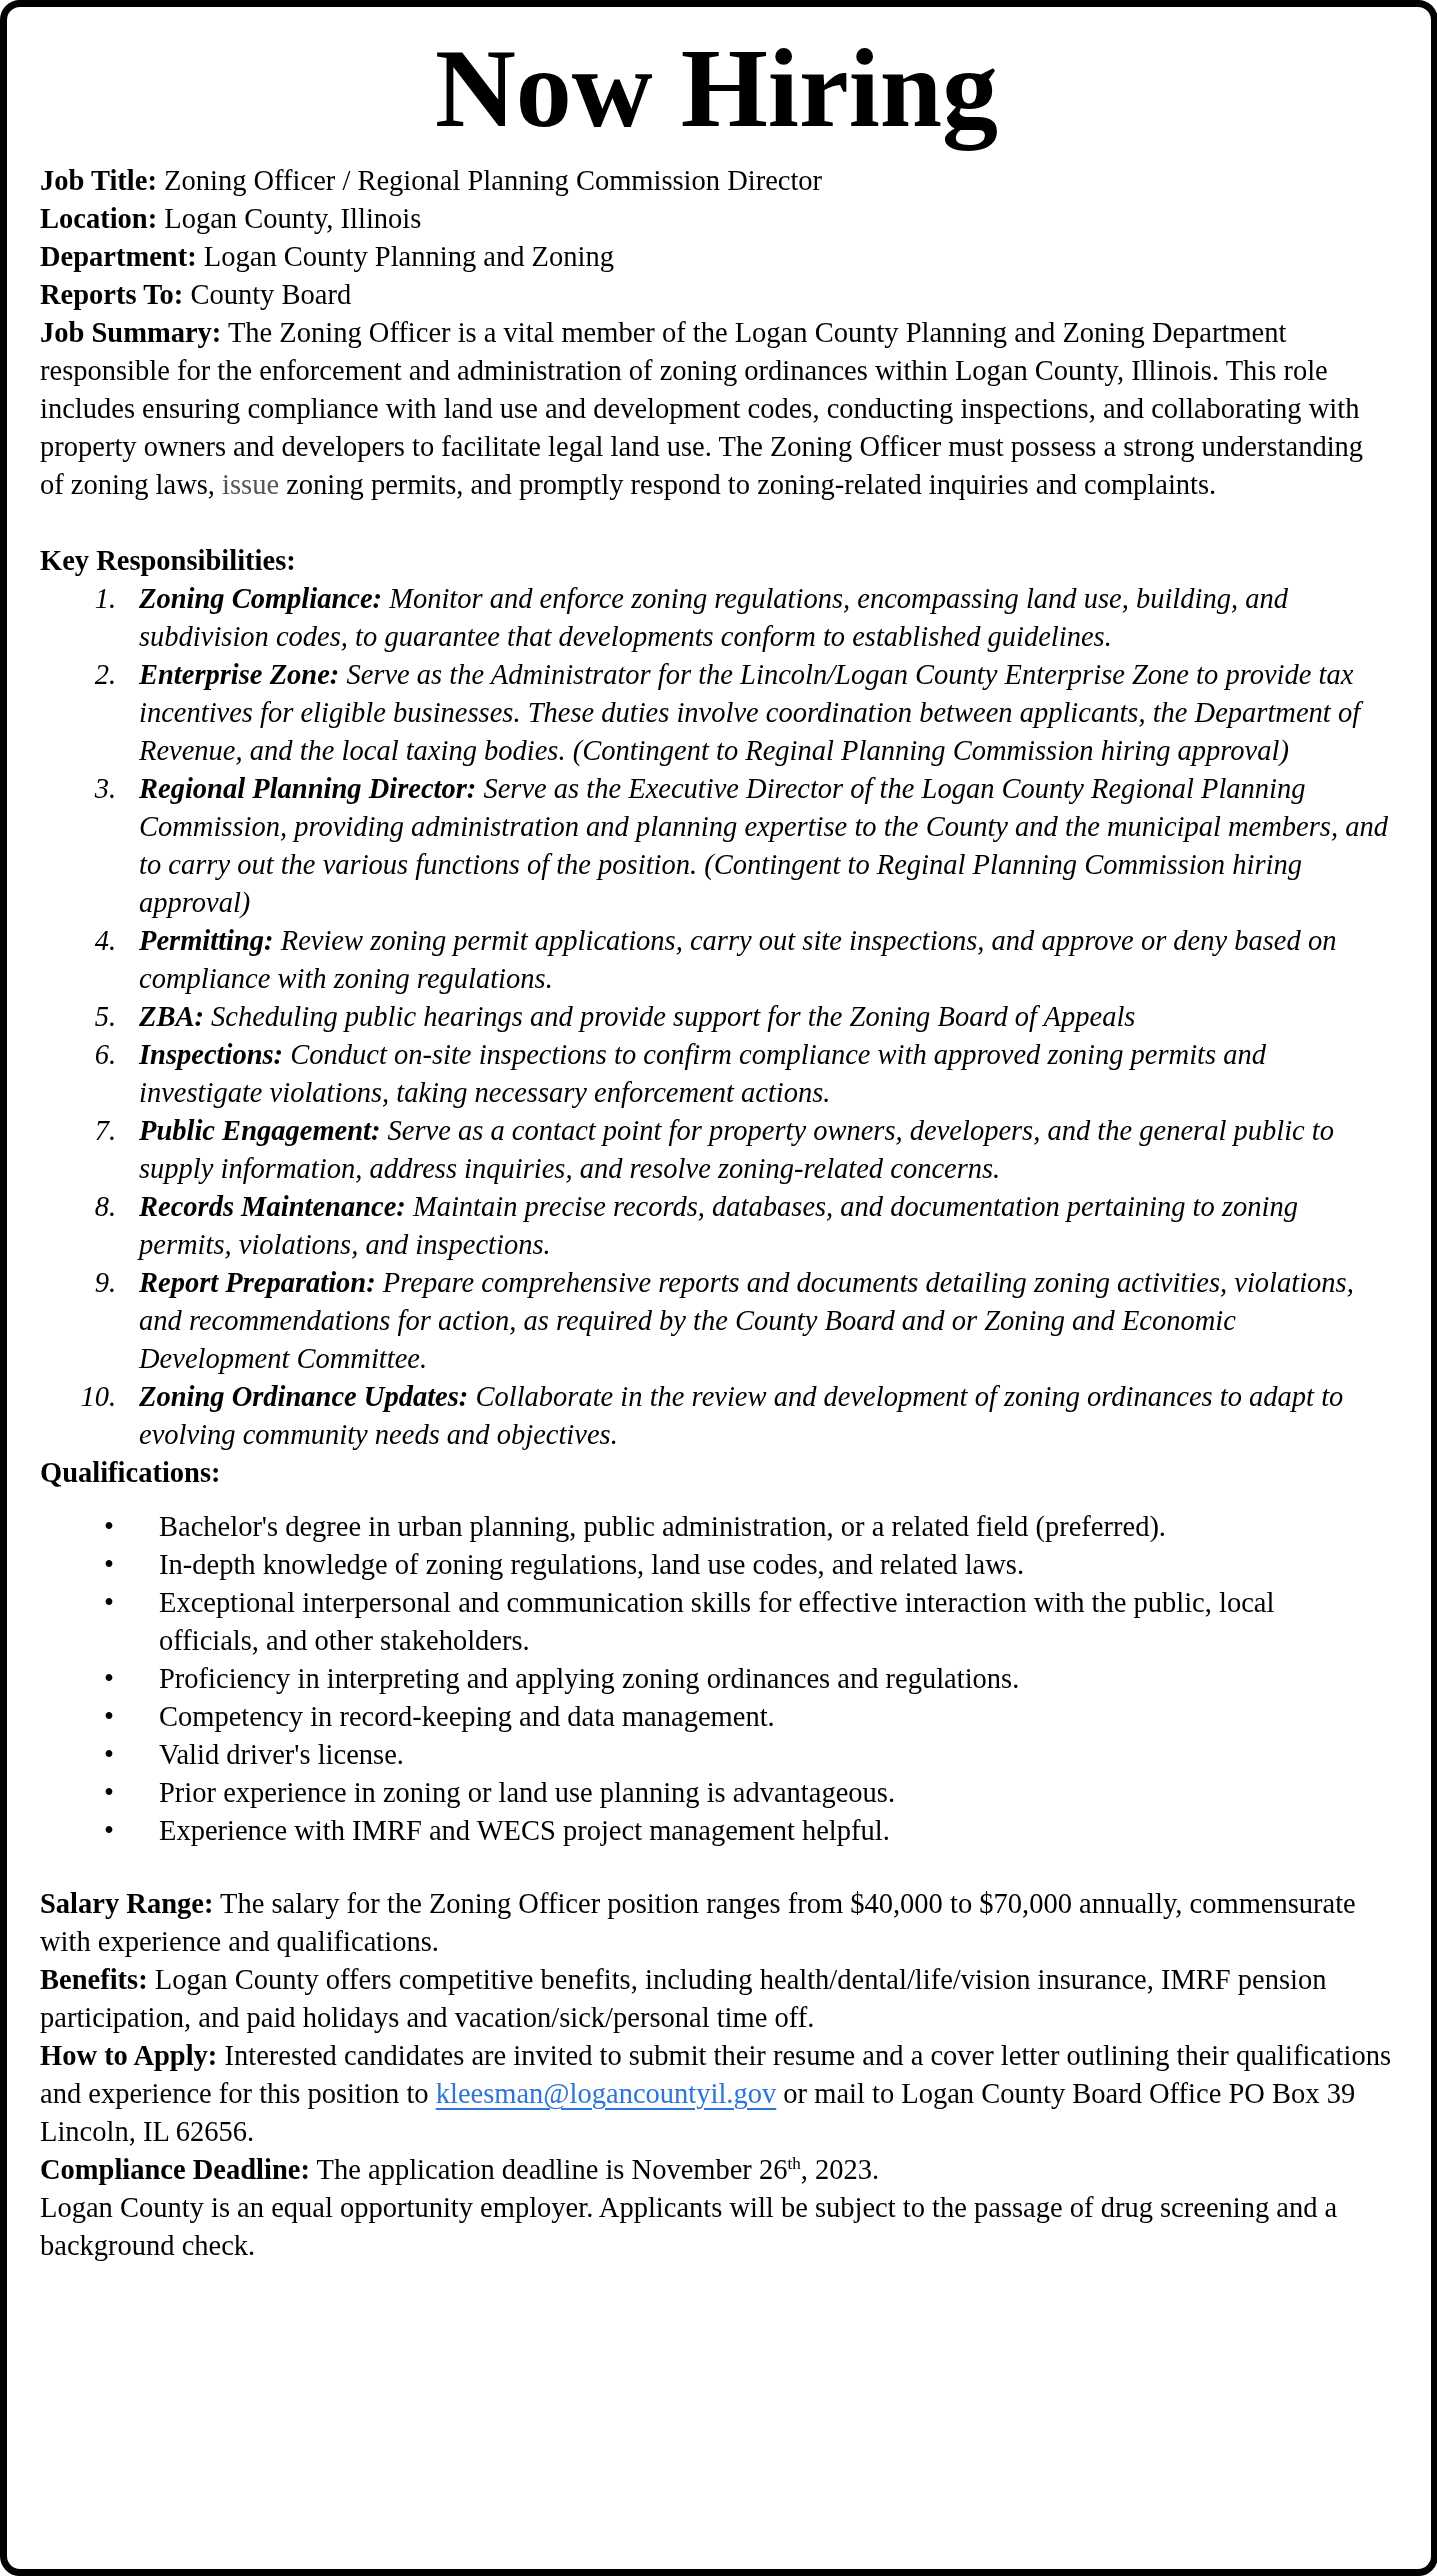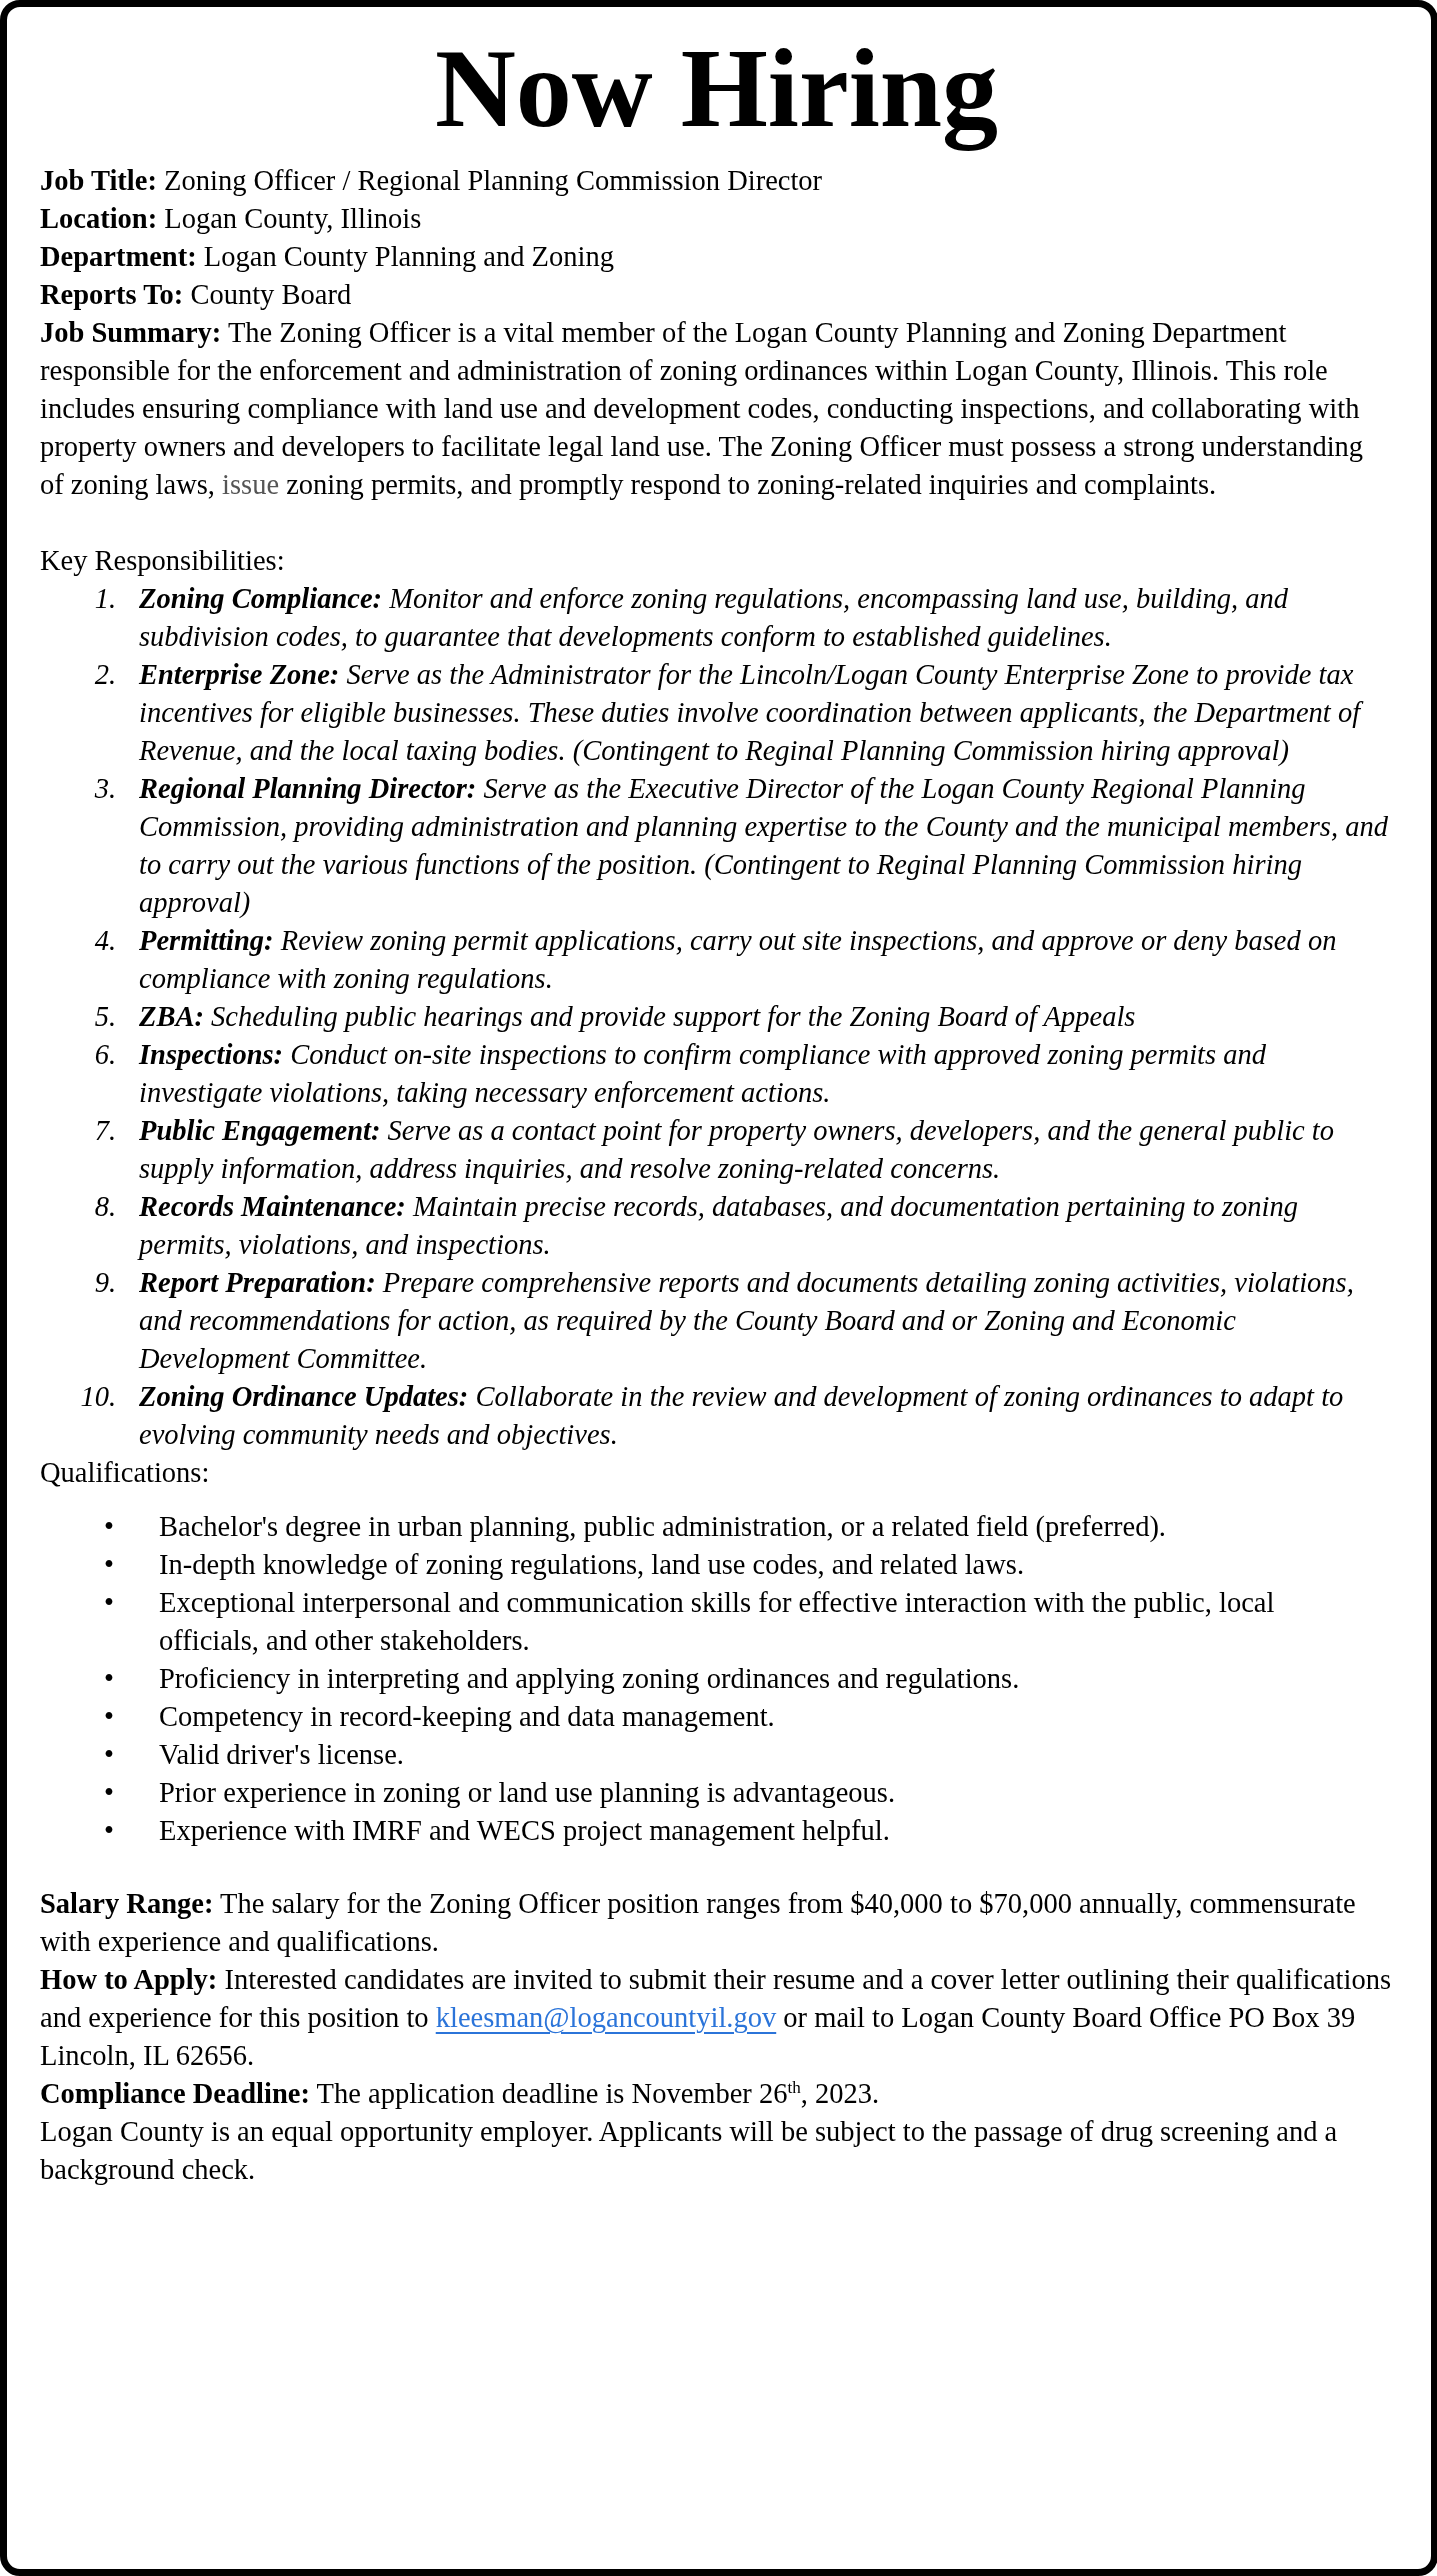--- a/index.html
+++ b/index.html
@@ -17,21 +17,21 @@
   }
   h1.title {
     margin:5.4px 0 11px 0;
     text-align:center;
     font-size:112px; line-height:126px;
     font-weight:bold;
   }
   p, .line { margin:0; }
   .b { font-weight:bold; }
   .gray { color:var(--gray); }
-  h2.section-heading { margin:0; font-size:28.5px; line-height:38px; font-weight:normal; }
+  h2.section-heading { margin:0; font-size:28.5px; line-height:38px; font-weight:bold; }
   #respHeading { margin-top:38px; }
   ol.resp-list { list-style:none; margin:0; padding:0; counter-reset:item; }
   ol.resp-list > li { counter-increment:item; position:relative; padding-left:99px;font-style:italic; }
   ol.resp-list > li::before {
     content:counter(item) ".";
     position:absolute; left:0; width:76px; text-align:right;
   }
   ul.qual-list { list-style:none; margin:16px; padding:0; }
   ul.qual-list > li { position:relative; padding-left:103px; }
   ul.qual-list > li::before { content:"\2022"; position:absolute; left:48px; }
@@ -84,20 +84,21 @@
       <li>Exceptional interpersonal and communication skills for effective interaction with the public, local officials, and other stakeholders.</li>
       <li>Proficiency in interpreting and applying zoning ordinances and regulations.</li>
       <li>Competency in record-keeping and data management.</li>
       <li>Valid driver's license.</li>
       <li>Prior experience in zoning or land use planning is advantageous.</li>
       <li>Experience with IMRF and WECS project management helpful.</li>
     </ul>
 
   <p class="salary-para"><span class="b">Salary Range:</span> <span>The salary for the Zoning Officer position ranges from $40,000 to $70,000 annually, commensurate with experience and qualifications.</span></p>
 
+  <p><span class="b">Benefits:</span> <span>Logan County offers competitive benefits, including health/dental/life/vision insurance, IMRF pension participation, and paid holidays and vacation/sick/personal time off.</span></p>
 
   <p><span class="b">How to Apply:</span> <span>Interested candidates are invited to submit their resume and a cover letter outlining their qualifications and experience for this position to </span><a class="link" id="emailLink">kleesman@logancountyil.gov</a><span> or mail to Logan County Board Office PO Box 39 Lincoln, IL 62656.</span></p>
 
   <p><span class="b">Compliance Deadline:</span> <span>The application deadline is November 26</span><span class="sup">th</span><span>, 2023.</span></p>
 
   <p>Logan County is an equal opportunity employer. Applicants will be subject to the passage of drug screening and a background check.</p>
 
 </div>
 
 

